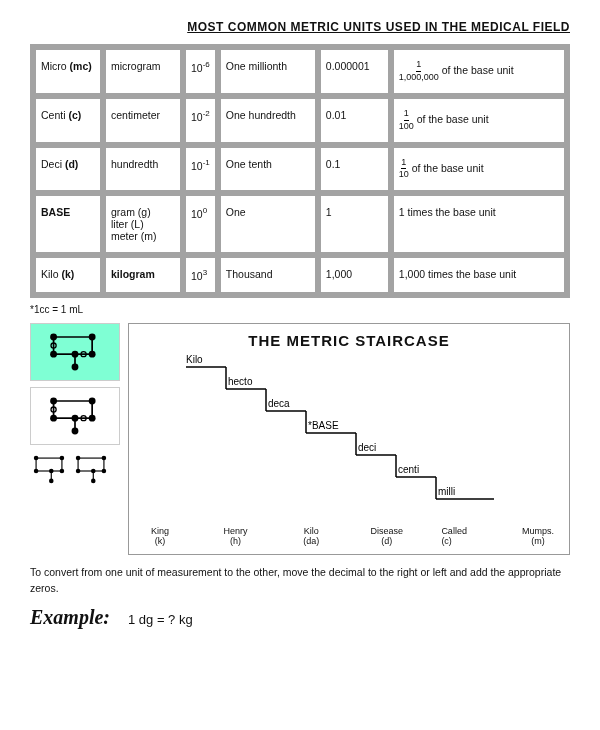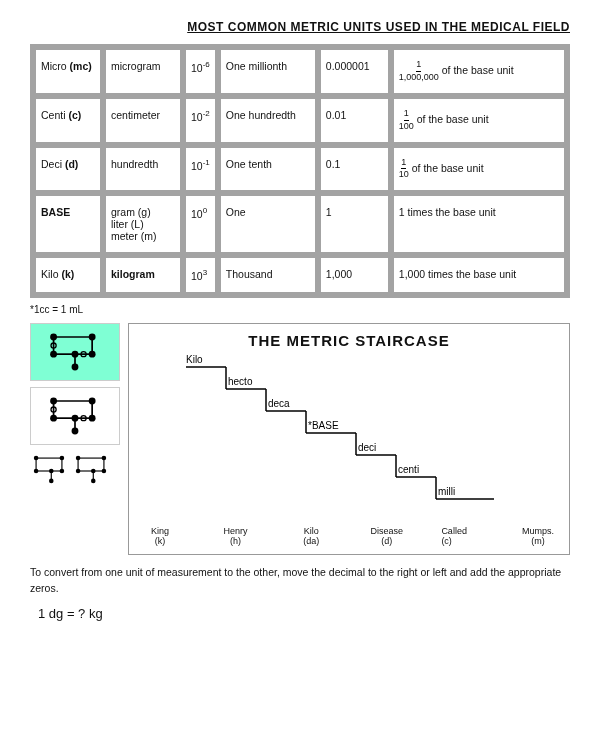--- a/index.html
+++ b/index.html
@@ -330,15 +330,16 @@
           <div>(m)</div>
       </div>
     </div>
   </div>
 </div>
 
 <div class="convert-note">To convert from one unit of measurement to the other, move the decimal to the right or left and add the appropriate zeros.</div>
 
 <div class="example-section">
   <div class="example-inline">
+    <span class="example-title" style="font-family:'Times New Roman',serif; font-style:italic; font-weight:bold; font-size:20px;">Example:</span>
     <span class="example-problem" style="font-size:13px; margin-left:8px;">1 dg = ? kg</span>
   </div>
 </div>
 
 </body></html>

